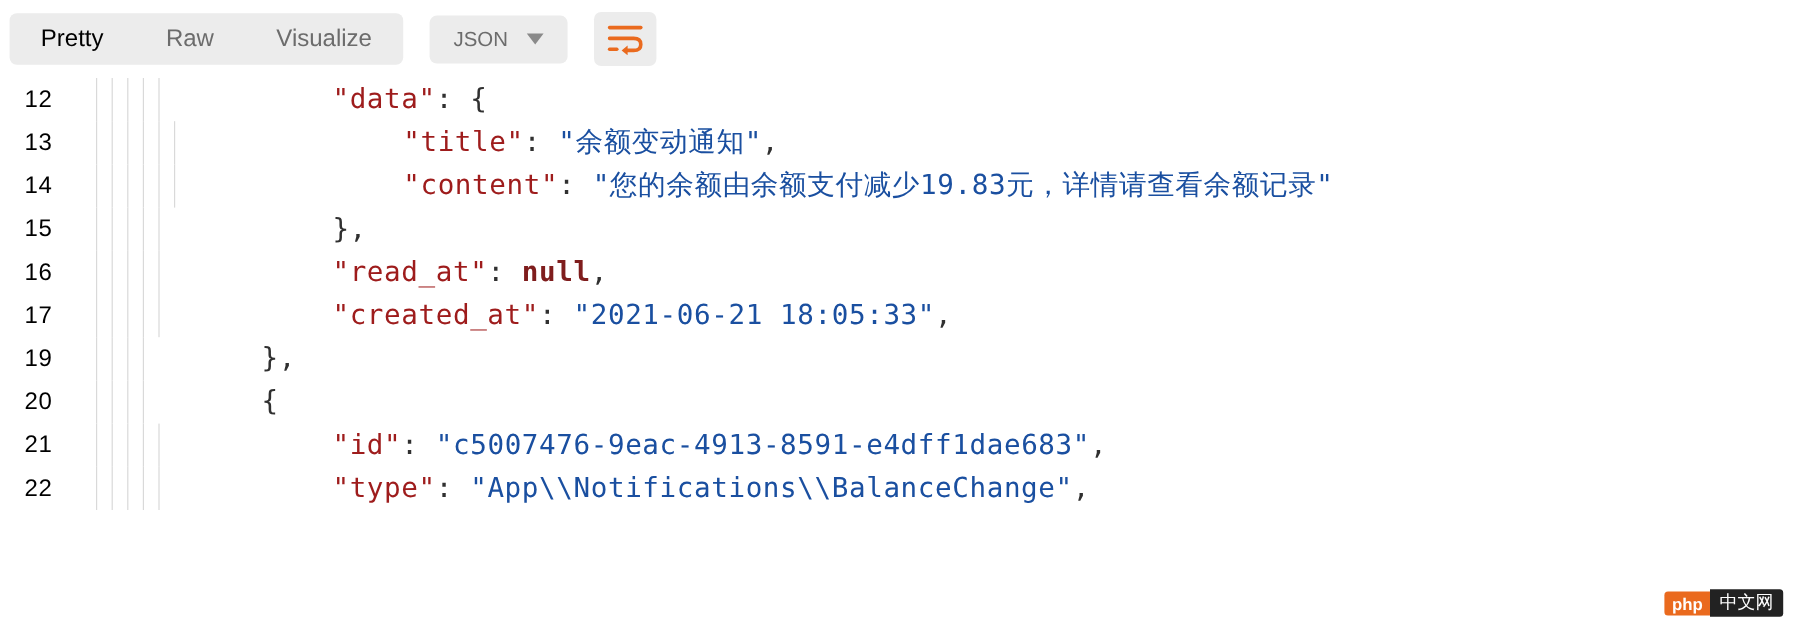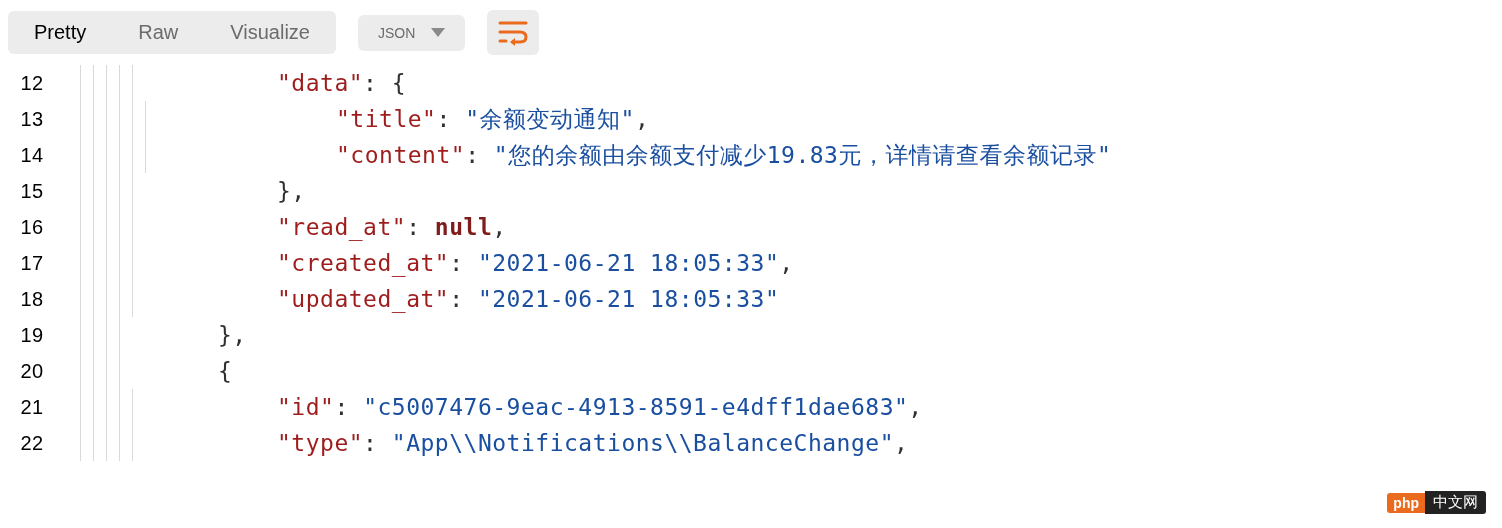--- a/index.html
+++ b/index.html
@@ -36,21 +36,21 @@
   .seg.active {
     color: #000000;
     font-weight: 500;
   }
   .format-pill {
     display: flex;
     align-items: center;
     background: #ececec;
     border-radius: 6px;
     padding: 10px 20px;
-    font-size: 14px;
+    font-size: 17px;
     color: #6c6c6c;
     cursor: pointer;
     gap: 16px;
   }
   .caret-down {
     width: 0; height: 0;
     border-left: 7px solid transparent;
     border-right: 7px solid transparent;
     border-top: 9px solid #8a8a8a;
   }
@@ -231,32 +231,20 @@
         <span class="gline"></span>
         <span class="gline"></span>
         <span class="gline"></span>
         <span class="gline"></span>
         <span class="gline"></span>
         <span style="width:134px" class="gspace"></span>
       </div>
     <div class="code"><span class="t-key">"<span>created_at</span>"</span><span class="t-punct">: </span><span class="t-str">"<span>2021-06-21 18:05:33</span>"</span><span class="t-punct">,</span></div>
   </div>
 
-  <div class="row">
-    <div class="ln">18</div>
-    <div class="gutter">
-        <span class="gline"></span>
-        <span class="gline"></span>
-        <span class="gline"></span>
-        <span class="gline"></span>
-        <span class="gline"></span>
-        <span style="width:134px" class="gspace"></span>
-      </div>
-    <div class="code"><span class="t-key">"<span>updated_at</span>"</span><span class="t-punct">: </span><span class="t-str">"<span>2021-06-21 18:05:33</span>"</span><span class="t-punct"></span></div>
-  </div>
 
   <div class="row">
     <div class="ln">19</div>
     <div class="gutter">
         <span class="gline"></span>
         <span class="gline"></span>
         <span class="gline"></span>
         <span class="gline"></span>
         <span style="width:88px" class="gspace"></span>
       </div>

